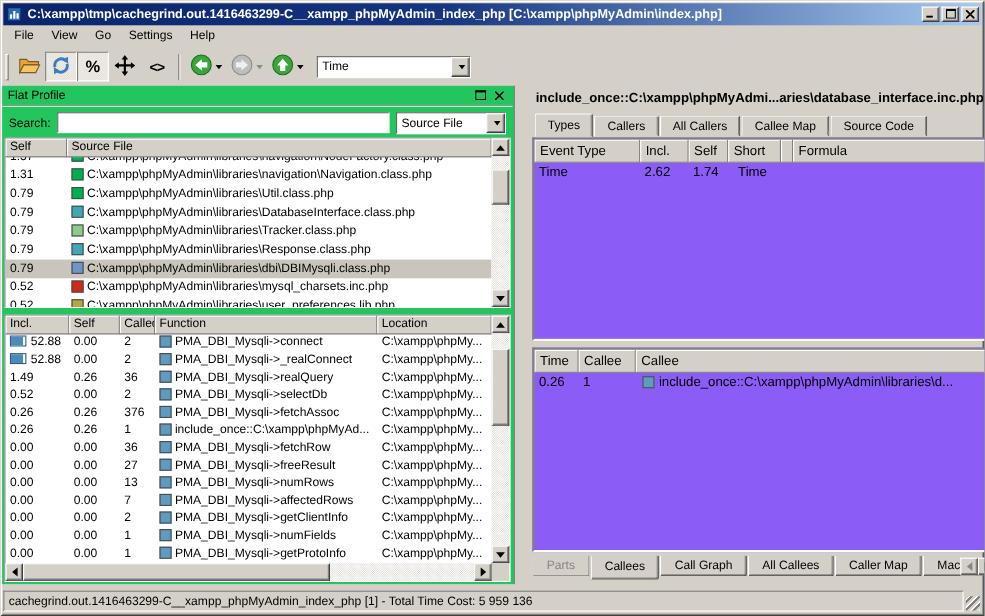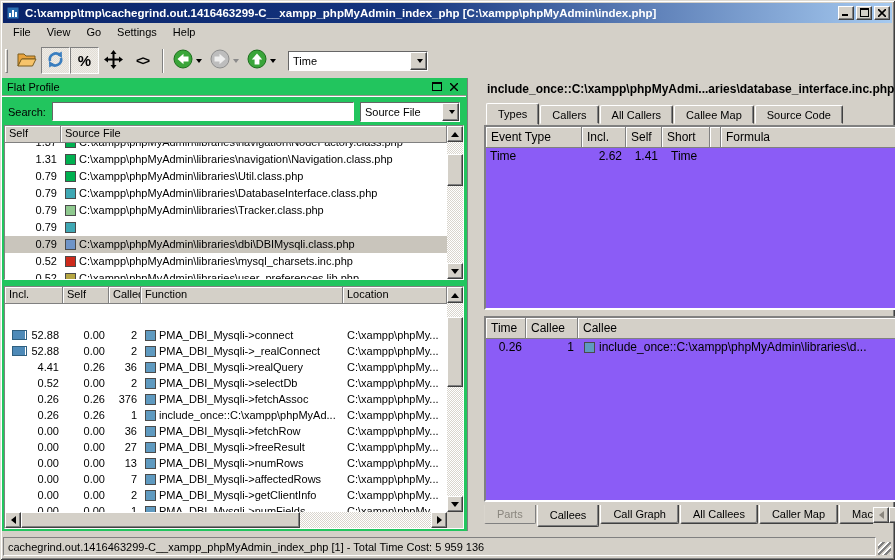--- a/index.html
+++ b/index.html
@@ -55,30 +55,30 @@
   
   .srcwrap{position:absolute;top:47px;left:2px;right:3px;height:155px;background:#fff;border:1px solid;border-color:#808080 #fff #fff #808080;}
   .srcheader{position:absolute;top:0;left:0;right:16px;height:17px;display:flex;background:#d4d0c8;}
   .hcell{height:100%;background:#d4d0c8;border-right:1px solid #808080;border-bottom:1px solid #808080;
     box-shadow:inset 1px 1px 0 #fff;padding:1px 4px;white-space:nowrap;overflow:hidden;}
   .srcview{position:absolute;top:17px;left:0;right:16px;bottom:0;overflow:hidden;}
   .srcrows{position:relative;top:-9px;}
   .trow{display:flex;height:17px;line-height:16px;white-space:nowrap;}
   .trow.sel{background:#c9c5bc;}
   .cell{padding:0 4px;overflow:hidden;white-space:nowrap;}
-  .num{text-align:right;}
+  .num{}
   .c-sself{width:56px;flex:none;}
   .c-spath{flex:1;}
   .ficon{display:inline-block;width:11px;height:11px;border:1px solid #4a4a4a;margin-right:3px;vertical-align:-2px;}
   .inclbar{display:inline-block;width:15px;height:10px;border:1px solid #2f5f7f;background:#fff;position:relative;margin-right:4px;vertical-align:-1px;}
   .inclbar i{position:absolute;left:0;top:0;bottom:0;width:85%;background:#4e8ab8;}
   .hsplit{position:absolute;top:202px;left:0;right:0;height:6px;}
   .fnwrap{position:absolute;top:208px;left:2px;right:3px;bottom:2px;background:#fff;border:1px solid;border-color:#808080 #fff #fff #808080;}
   .fnheader{position:absolute;top:0;left:0;right:16px;height:17px;display:flex;background:#d4d0c8;}
-  .fnview{position:absolute;top:17px;left:0;right:16px;bottom:16px;overflow:hidden;margin-top:24px;}
+  .fnview{position:absolute;top:17px;left:0;right:16px;bottom:16px;overflow:hidden;}
   .trow.fn{height:16px;line-height:15px;}
   .c-incl{width:58px;flex:none;}
   .c-fself{width:46px;flex:none;}
   .c-called{width:32px;flex:none;}
   .c-fn{width:202px;flex:none;}
   .c-loc{flex:1;}
   
   .vscroll{position:absolute;top:0;right:0;width:16px;display:flex;flex-direction:column;}
   .src-vs{bottom:0;}
   .fn-vs{bottom:16px;}
@@ -283,21 +283,21 @@
             <div class="trow src">
               <span class="cell num c-sself">0.79</span>
               <span class="cell c-spath"><span class="ficon" style="background: rgb(63, 168, 180);"></span><span>C:\xampp\phpMyAdmin\libraries\DatabaseInterface.class.php</span></span>
             </div>
             <div class="trow src">
               <span class="cell num c-sself">0.79</span>
               <span class="cell c-spath"><span class="ficon" style="background: rgb(143, 201, 143);"></span><span>C:\xampp\phpMyAdmin\libraries\Tracker.class.php</span></span>
             </div>
             <div class="trow src">
               <span class="cell num c-sself">0.79</span>
-              <span class="cell c-spath"><span class="ficon" style="background: rgb(63, 168, 180);"></span></span>
+              <span class="cell c-spath"><span class="ficon" style="background: rgb(63, 168, 180);"></span><span>C:\xampp\phpMyAdmin\libraries\Response.class.php</span></span>
             </div>
             <div class="trow src sel">
               <span class="cell num c-sself">0.79</span>
               <span class="cell c-spath"><span class="ficon" style="background: rgb(110, 148, 200);"></span><span>C:\xampp\phpMyAdmin\libraries\dbi\DBIMysqli.class.php</span></span>
             </div>
             <div class="trow src">
               <span class="cell num c-sself">0.52</span>
               <span class="cell c-spath"><span class="ficon" style="background: rgb(205, 42, 27);"></span><span>C:\xampp\phpMyAdmin\libraries\mysql_charsets.inc.php</span></span>
             </div>
             <div class="trow src">
@@ -339,21 +339,21 @@
               <span class="cell c-loc">C:\xampp\phpMy...</span>
             </div>
             <div class="trow fn">
               <span class="cell num c-incl"><span class="inclbar"><i></i></span>52.88</span>
               <span class="cell num c-fself">0.00</span>
               <span class="cell num c-called">2</span>
               <span class="cell c-fn"><span class="ficon" style="background: rgb(95, 154, 192);"></span><span>PMA_DBI_Mysqli-&gt;_realConnect</span></span>
               <span class="cell c-loc">C:\xampp\phpMy...</span>
             </div>
             <div class="trow fn">
-              <span class="cell num c-incl">4.41</span>
+              <span class="cell num c-incl">1.49</span>
               <span class="cell num c-fself">0.26</span>
               <span class="cell num c-called">36</span>
               <span class="cell c-fn"><span class="ficon" style="background: rgb(95, 154, 192);"></span><span>PMA_DBI_Mysqli-&gt;realQuery</span></span>
               <span class="cell c-loc">C:\xampp\phpMy...</span>
             </div>
             <div class="trow fn">
               <span class="cell num c-incl">0.52</span>
               <span class="cell num c-fself">0.00</span>
               <span class="cell num c-called">2</span>
               <span class="cell c-fn"><span class="ficon" style="background: rgb(95, 154, 192);"></span><span>PMA_DBI_Mysqli-&gt;selectDb</span></span>
@@ -466,21 +466,21 @@
           <span class="hcell c-incl2">Incl.</span>
           <span class="hcell c-self2">Self</span>
           <span class="hcell c-short">Short</span>
           <span class="hcell c-sp"></span>
           <span class="hcell c-formula">Formula</span>
         </div>
       <div id="types-rows">
           <div class="rrow">
             <span class="cell c-et">Time</span>
             <span class="cell num c-incl2">2.62</span>
-            <span class="cell num c-self2">1.41</span>
+            <span class="cell num c-self2">1.74</span>
             <span class="cell c-short">Time</span>
             <span class="cell c-sp"></span>
             <span class="cell c-formula"></span>
           </div>
         </div>
     </div>
 
     <div class="frame calleesframe">
       <div class="rheader" id="callees-headers">
           <span class="hcell c-time">Time</span>

